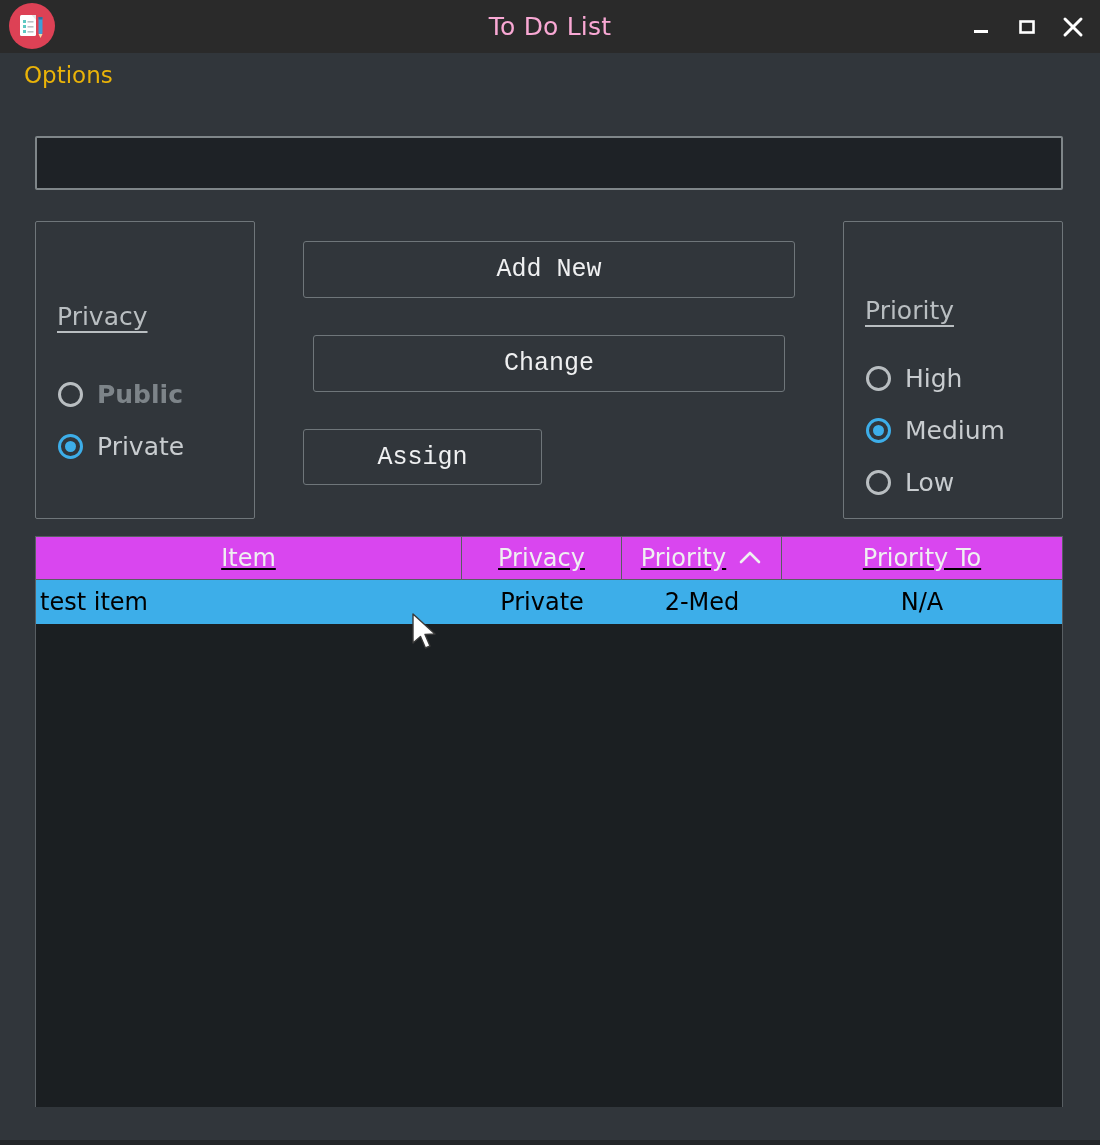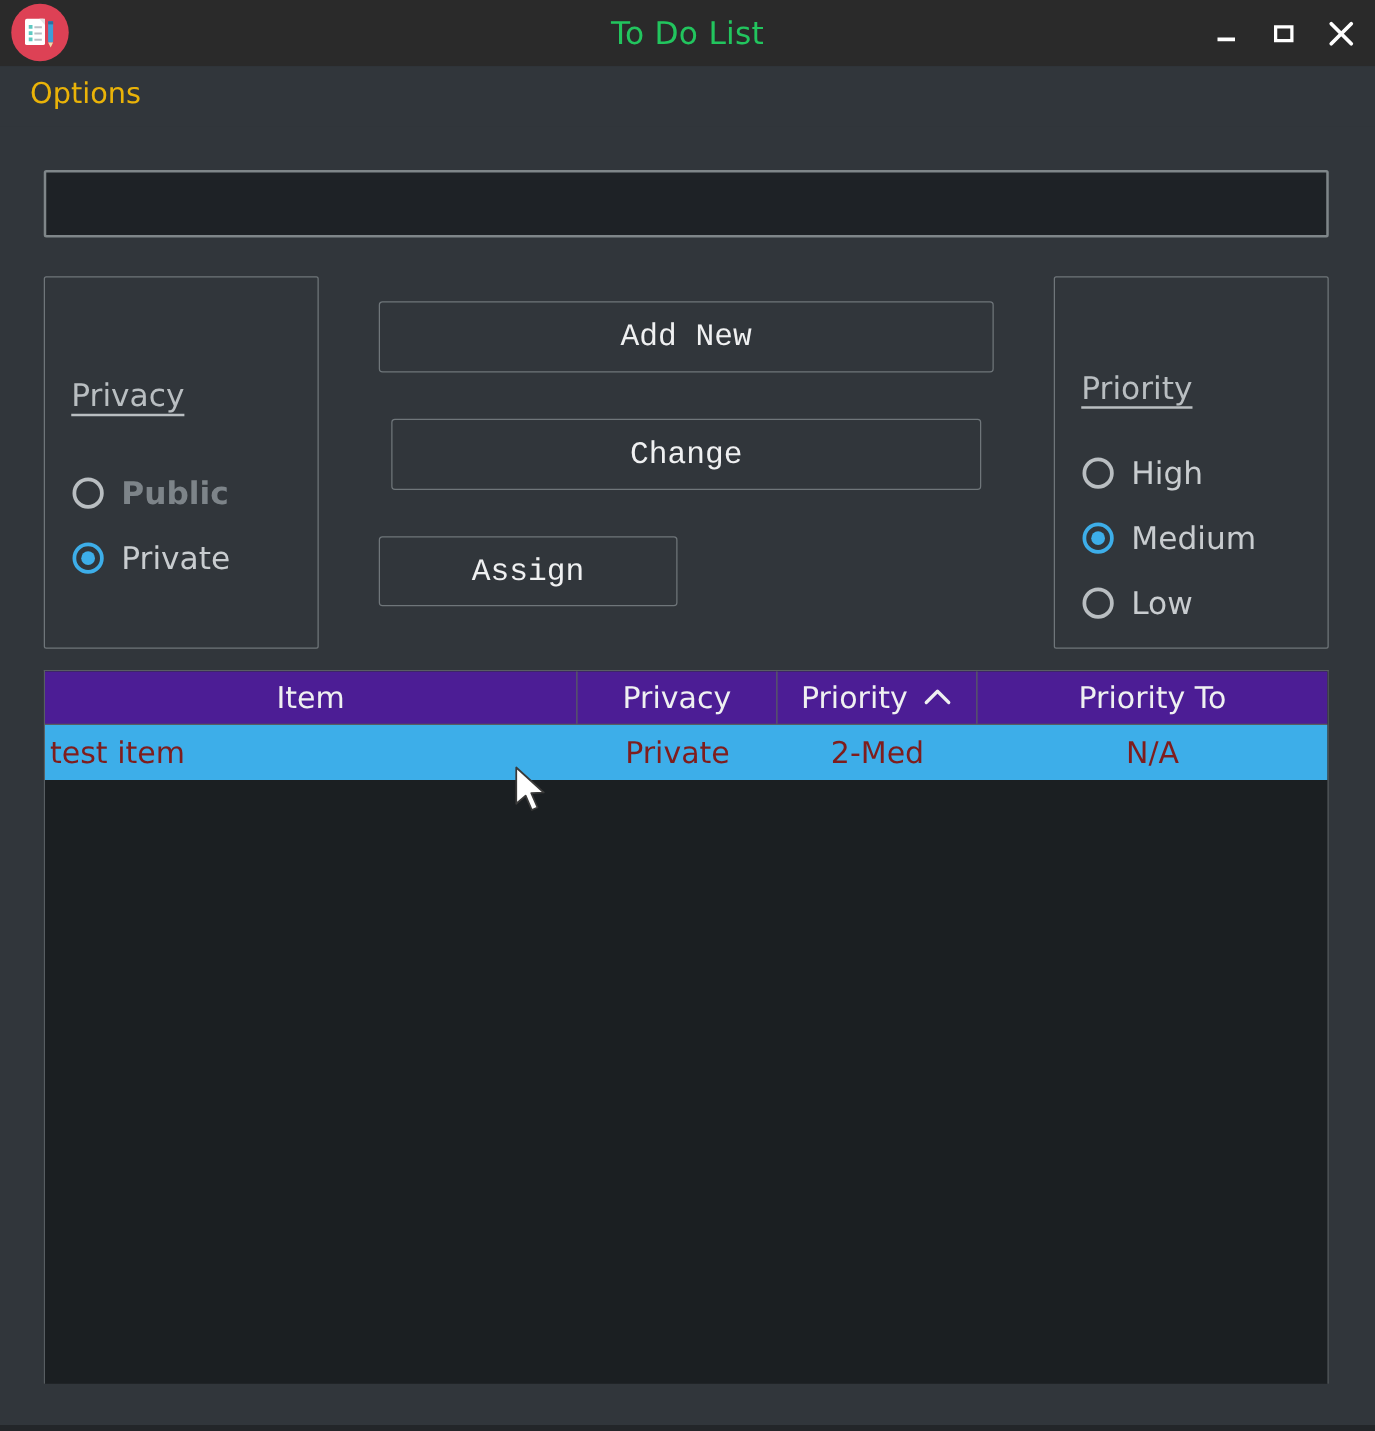--- a/index.html
+++ b/index.html
@@ -46,21 +46,21 @@
     justify-content: center;
   }
   #window-title {
     position: absolute;
     left: 0;
     top: 0;
     width: 1100px;
     height: 53px;
     line-height: 53px;
     text-align: center;
-    color: #22c55e;
+    color: #f9a8d4;
     font-size: 25px;
     letter-spacing: 0.2px;
     border-radius: 26px;
   }
   .win-btn {
     position: absolute;
     top: 8px;
     width: 38px;
     height: 38px;
     display: flex;
@@ -199,23 +199,24 @@
     box-sizing: border-box;
     background: #1b1f22;
     border-top: 1px solid #585e62;
     border-left: 1px solid #585e62;
     border-right: 1px solid #585e62;
     overflow: hidden;
   }
   #table-header {
     display: flex;
     height: 43px;
-    background: #4c1d95;
+    background: #d946ef;
     border-bottom: 1px solid #585e62;
     box-sizing: border-box;
+    text-decoration: underline;
   }
   .th {
     position: relative;
     display: flex;
     align-items: center;
     justify-content: center;
     color: #eff0f1;
     font-size: 24px;
     box-sizing: border-box;
     border-right: 1px solid #585e62;
@@ -232,21 +233,21 @@
   .trow {
     display: flex;
     height: 44px;
     align-items: stretch;
   }
   .trow.selected { background: #3daee9; }
   .td {
     display: flex;
     align-items: center;
     justify-content: center;
-    color: #7f1d1d;
+    color: #000000;
     font-size: 24px;
     box-sizing: border-box;
   }
   .td.align-left { justify-content: flex-start; padding-left: 4px; }
 
   
   #bottom-strip {
     position: absolute;
     left: 0;
     top: 1140px;

